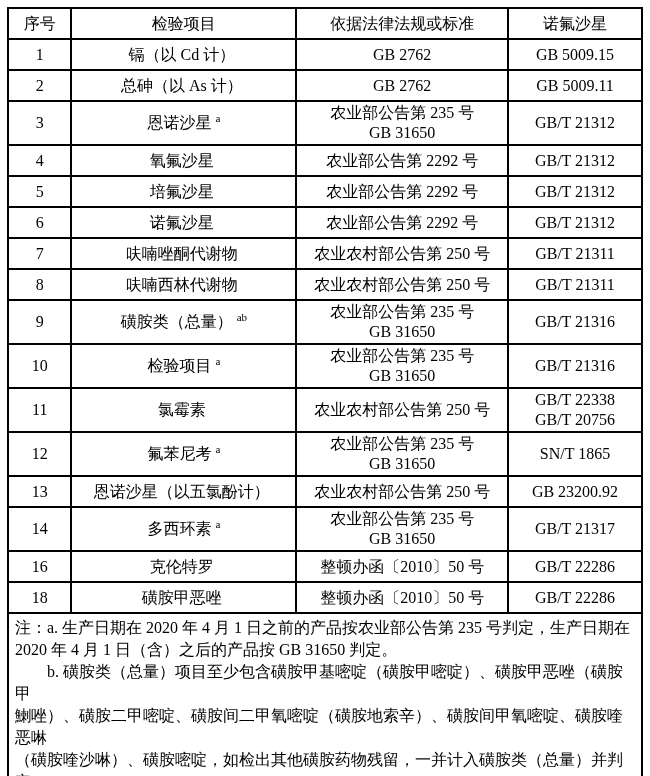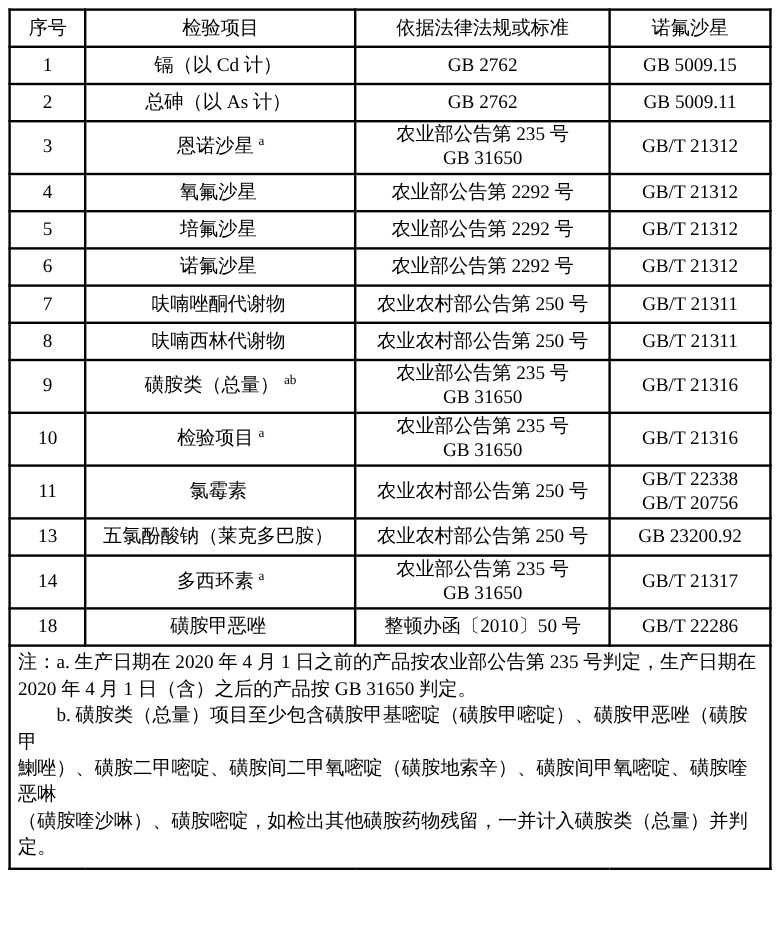--- a/index.html
+++ b/index.html
@@ -137,31 +137,44 @@
         <td class="pre">GB/T 21316</td>
       </tr>
       <tr>
         <td>11</td>
         <td><span>氯霉素</span><sup class="item-sup"></sup></td>
         <td class="pre">农业农村部公告第 250 号</td>
         <td class="pre">GB/T 22338
 GB/T 20756</td>
       </tr>
       <tr>
+        <td>12</td>
+        <td><span>氟苯尼考</span><sup class="item-sup">a</sup></td>
+        <td class="pre">农业部公告第 235 号
+GB 31650</td>
+        <td class="pre">SN/T 1865</td>
+      </tr>
+      <tr>
         <td>13</td>
-        <td><span>五氯酚酸钠（莱克多巴胺）</span><sup class="item-sup"></sup></td>
+        <td><span>恩诺沙星（以五氯酚计）</span><sup class="item-sup"></sup></td>
         <td class="pre">农业农村部公告第 250 号</td>
         <td class="pre">GB 23200.92</td>
       </tr>
       <tr>
         <td>14</td>
         <td><span>多西环素</span><sup class="item-sup">a</sup></td>
         <td class="pre">农业部公告第 235 号
 GB 31650</td>
         <td class="pre">GB/T 21317</td>
+      </tr>
+      <tr>
+        <td>16</td>
+        <td><span>克伦特罗</span><sup class="item-sup"></sup></td>
+        <td class="pre">整顿办函〔2010〕50 号</td>
+        <td class="pre">GB/T 22286</td>
       </tr>
       <tr>
         <td>18</td>
         <td><span>磺胺甲恶唑</span><sup class="item-sup"></sup></td>
         <td class="pre">整顿办函〔2010〕50 号</td>
         <td class="pre">GB/T 22286</td>
       </tr>
       <tr>
         <td class="note-cell" colspan="4">注：a. 生产日期在 2020 年 4 月 1 日之前的产品按农业部公告第 235 号判定，生产日期在
 2020 年 4 月 1 日（含）之后的产品按 GB 31650 判定。

